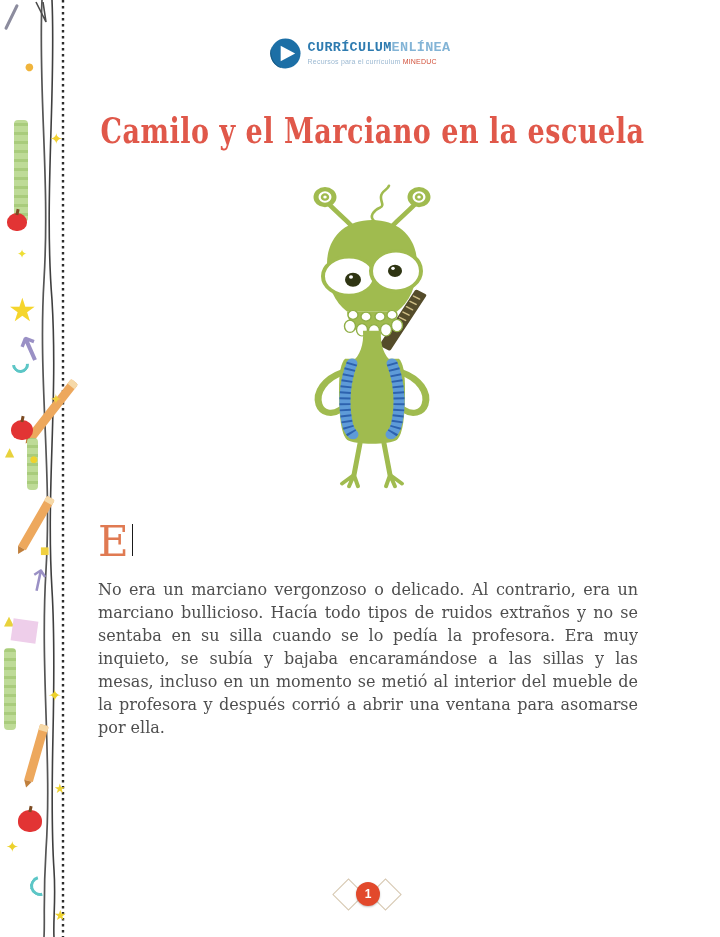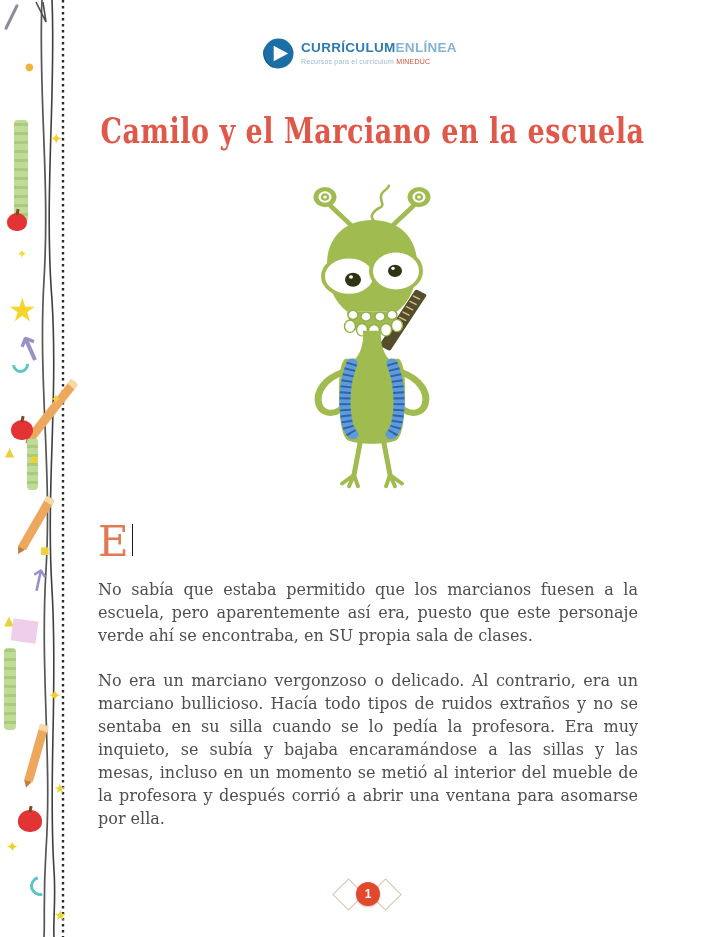--- a/index.html
+++ b/index.html
@@ -25,21 +25,21 @@
                    background:#7c4a22; transform:rotate(12deg); }
   .hook { border:3px solid #5cc6c6; border-radius:50%;
           border-top-color:transparent; border-left-color:transparent; }
   .pinknote { background:#eeceea; }
   .slash { width:3px; background:#8c8c9e; border-radius:2px; }
 
   
   #logo { position:absolute; left:0; right:0; top:38px; display:flex;
           justify-content:center; align-items:center; gap:7px; z-index:3; }
   #logo .lg-text { display:flex; flex-direction:column; line-height:1.1; }
-  #logo .lg-line1 { font-family:Liberation Sans, sans-serif; font-weight:bold;
+  #logo .lg-line1 { font-family:Liberation Mono, monospace; font-weight:bold;
                     font-size:13.5px; letter-spacing:.3px; }
   .lg-a { color:#2e7bb0; } .lg-b { color:#83b4d6; }
   #logo .lg-line2 { font-family:"Liberation Sans", sans-serif; font-size:7px;
                     color:#9cb9d2; margin-top:2px; letter-spacing:.2px; }
   .lg-hl { color:#d2503a; }
 
   
   #title { position:absolute; left:95px; top:110px; width:555px; text-align:center;
            font-size:27px; color:#e0584a; transform:scaleY(1.3); transform-origin:center top;
            letter-spacing:.5px; z-index:3; }
@@ -179,21 +179,20 @@
 
       <path d="M63,296 L57,332" stroke="#a0bb4f" stroke-width="5" fill="none"></path>
       <path d="M87,296 L93,332" stroke="#a0bb4f" stroke-width="5" fill="none"></path>
       <path d="M57,332 L45,342 M57,332 L52,345 M57,332 L61,345" stroke="#a0bb4f" stroke-width="4" fill="none"></path>
       <path d="M93,332 L105,342 M93,332 L98,345 M93,332 L89,345" stroke="#a0bb4f" stroke-width="4" fill="none"></path>
     </g>
   </svg>
 
   <div id="text-block">
     <p><span class="dropcap">E</span><span class="caret"></span></p>
-    <p>No sabía que estaba permitido que los marcianos fuesen a la escuela, pero aparentemente así era, puesto que este personaje verde ahí se encontraba, en SU propia sala de clases.</p>
     <p>No era un marciano vergonzoso o delicado. Al contrario, era un marciano bullicioso. Hacía todo tipos de ruidos extraños y no se sentaba en su silla cuando se lo pedía la profesora. Era muy inquieto, se subía y bajaba encaramándose a las sillas y las mesas, incluso en un momento se metió al interior del mueble de la profesora y después corrió a abrir una ventana para asomarse por ella.</p>
   </div>
 
   <div id="ornament">
     <span class="diamond d-left"></span>
     <span class="diamond d-right"></span>
     <span class="page-circle">1</span>
   </div>
 
 </div>

